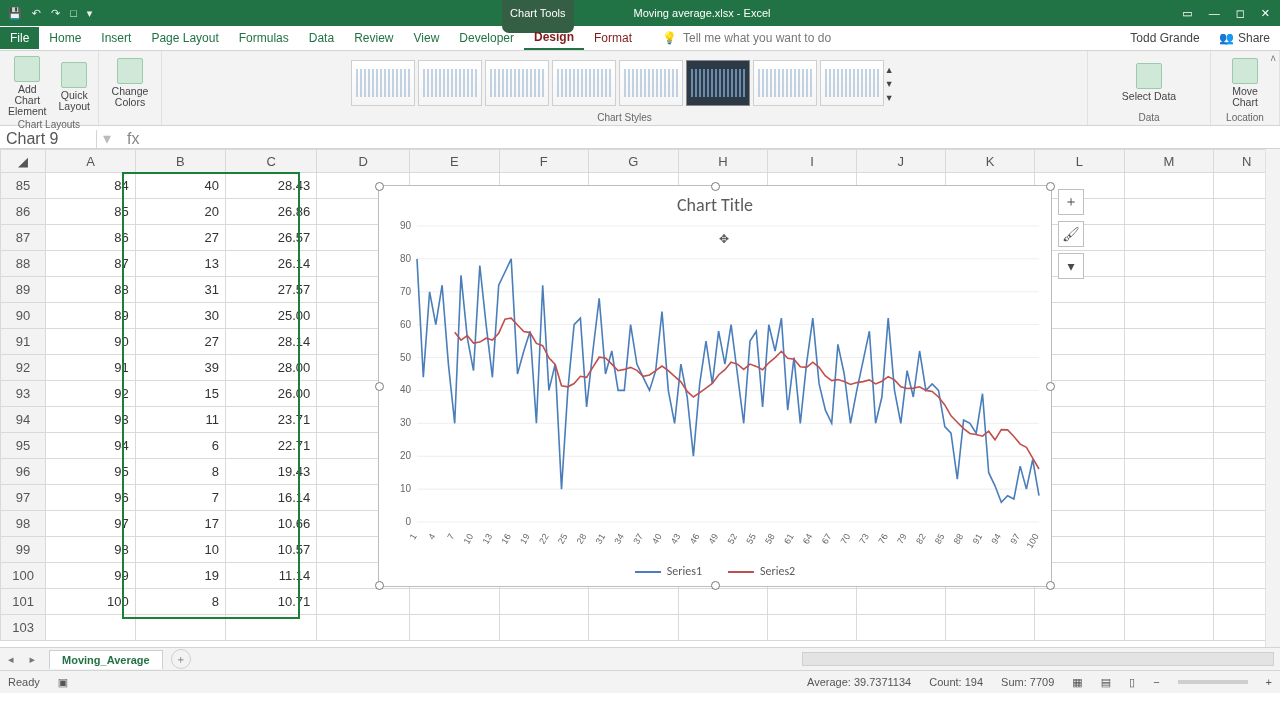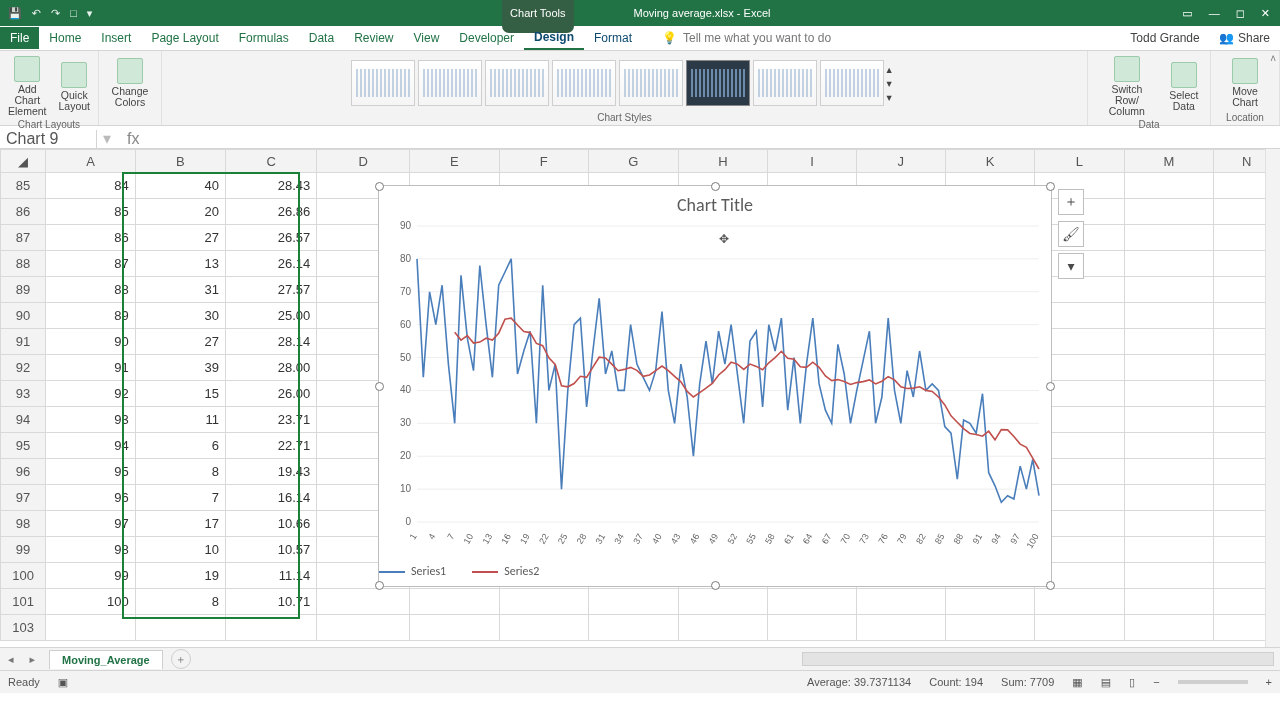--- a/index.html
+++ b/index.html
@@ -6,21 +6,21 @@
   .titlebar{height:26px;background:#217346;display:flex;align-items:center;color:#fff;font-size:11px}
   .titlebar .qat{display:flex;align-items:center;gap:10px;padding:0 8px}
   .titlebar .qat span{opacity:.9}
   .titlebar .center{flex:1;display:flex;justify-content:center;gap:60px;align-items:center}
   .titlebar .ctxt{padding:14px 8px;background:#355f44;border-radius:7px}
   .titlebar .winbtns{display:flex;gap:16px;padding:0 10px}
   .tabs{height:24px;background:#fff;border-bottom:1px solid #d4d4d4;display:flex;align-items:center;font-size:12px}
   .tabs .tab{padding:4px 10px;color:#217346;cursor:pointer}
   .tabs .tab.file{background:#217346;color:#fff}
   .tabs .tab.active{color:#217346;border-bottom:2px solid #217346;font-weight:600}
-  .tabs .tab.context{color:#0c4a6e}
+  .tabs .tab.context{color:#7f1d1d}
   .tabs .tell{flex:1;color:#777;padding-left:20px;display:flex;align-items:center;gap:6px}
   .tabs .right{padding:4px 10px;color:#444}
   .ribbon{height:74px;background:#f3f3f3;border-bottom:1px solid #d4d4d4;display:flex;font-size:10.5px;color:#444}
   .ribbon .group{border-right:1px solid #e1e1e1;padding:3px 6px 0;display:flex;flex-direction:column;align-items:center}
   .ribbon .group .body{flex:1;display:flex;align-items:center;gap:4px}
   .ribbon .group .label{font-size:10px;color:#666;padding-bottom:2px}
   .rbtn{display:flex;flex-direction:column;align-items:center;justify-content:center;gap:2px;padding:2px 4px;cursor:pointer;text-align:center;line-height:1.05}
   .ricon{width:24px;height:24px;background:#cfe8d8;border:1px solid #9dcaaa;border-radius:2px}
   .style-th{width:62px;height:44px;border:1px solid #cfcfcf;background:linear-gradient(180deg,#fff, #f5f5f5);display:flex;align-items:center;justify-content:center}
   .style-th.sel{border:1px solid #888;background:#2b3a46}
@@ -33,21 +33,21 @@
   table.grid th,table.grid td{border:1px solid #d9d9d9;height:25px;font-size:13px;padding:0 6px;text-align:right;background:#fff}
   table.grid th{background:#f3f3f3;color:#555;font-weight:normal;text-align:center;position:relative}
   table.grid th.rowhdr{width:34px;text-align:center}
   table.grid th.colhdr{height:22px}
   .sel-border{position:absolute;border:2px solid #1a7f37;pointer-events:none}
   
   .chartbox{position:absolute;left:378px;top:36px;width:672px;height:400px;background:#fff;border:1px solid #bdbdbd}
   .chartbox .handles div{position:absolute;width:7px;height:7px;border:1px solid #7a7a7a;background:#fff;border-radius:50%}
   .chart-title{text-align:center;font-size:18px;color:#5b5b5b;padding-top:8px;font-family:Calibri,Arial}
   .plot{position:absolute;left:38px;top:40px;right:12px;bottom:64px}
-  .legend{position:absolute;bottom:8px;left:0;right:0;display:flex;gap:26px;font-size:12px;color:#5a5a5a;font-family:Calibri,Arial}
+  .legend{position:absolute;bottom:8px;left:0;right:0;display:flex;justify-content:center;gap:26px;font-size:12px;color:#5a5a5a;font-family:Calibri,Arial}
   .legend .sw{display:inline-block;width:26px;height:0;border-top:2px solid;vertical-align:middle;margin-right:6px}
   .side-btns{position:absolute;left:1058px;top:40px;display:flex;flex-direction:column;gap:6px}
   .side-btns div{width:24px;height:24px;border:1px solid #bfbfbf;background:#fff;display:flex;align-items:center;justify-content:center;color:#4a4a4a;font-size:14px;cursor:pointer}
   .sheet-tabs{height:22px;border-top:1px solid #d4d4d4;background:#f3f3f3;display:flex;align-items:center;font-size:11px}
   .sheet-tabs .nav{padding:0 8px;color:#777}
   .sheet-tabs .stab{padding:3px 12px;background:#fff;border:1px solid #cfcfcf;border-bottom:none;color:#217346;font-weight:600;margin-left:6px}
   .sheet-tabs .plus{width:18px;height:18px;border:1px solid #cfcfcf;border-radius:50%;margin-left:8px;display:flex;align-items:center;justify-content:center;color:#777}
   .statusbar{height:22px;background:#f3f3f3;border-top:1px solid #d4d4d4;display:flex;align-items:center;font-size:11px;color:#555;padding:0 8px;gap:18px}
   .statusbar .fill{flex:1}
   .collapse{position:absolute;right:4px;top:2px;color:#777;font-size:10px}
@@ -148,24 +148,20 @@
       <div style="width:12px;display:flex;flex-direction:column;gap:2px">
           <span>▴</span>
           <span>▾</span>
           <span>▾</span>
         </div>
     </div>
     <div class="label">Chart Styles</div>
   </div>
   <div class="group" style="width:110px">
     <div class="body">
-      <div class="rbtn">
-          <div class="ricon"></div>
-          <span>Switch Row/ Column</span>
-        </div>
       <div class="rbtn">
           <div class="ricon"></div>
           <span>Select Data</span>
         </div>
     </div>
     <div class="label">Data</div>
   </div>
   <div class="group" style="width:56px">
     <div class="body">
         <div class="rbtn">

